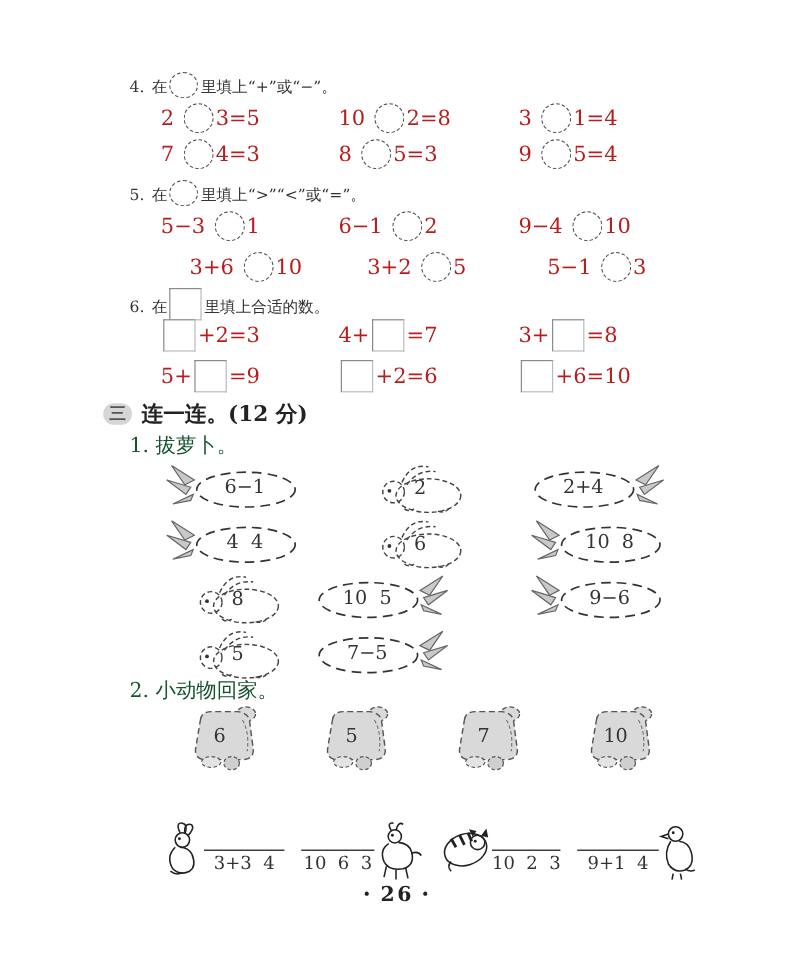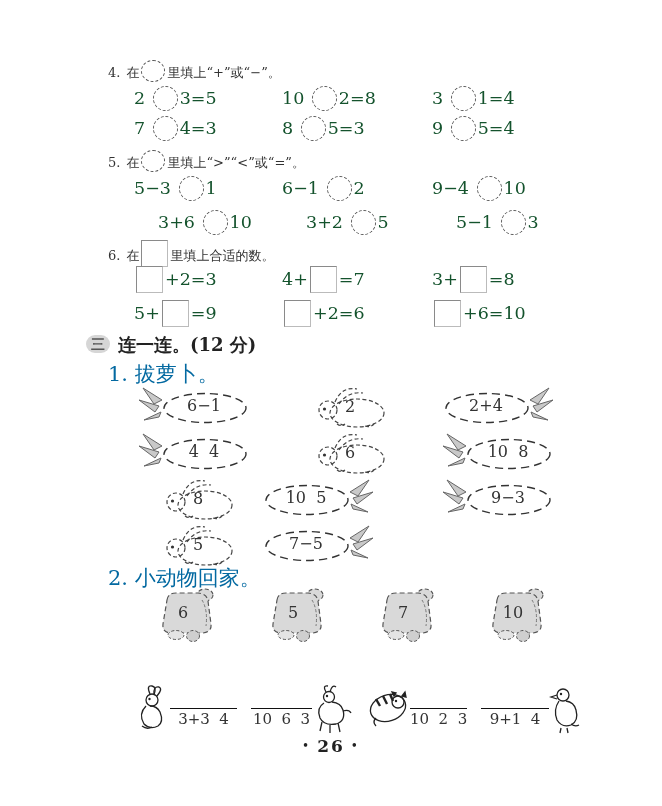--- a/index.html
+++ b/index.html
@@ -16,30 +16,30 @@
     display:inline-block;width:23px;height:23px;border:1.4px dashed #555;
     border-radius:50%;vertical-align:-7px;margin:0 2px;background:#fff;
   }
   .circle.small{width:22px;height:20px;vertical-align:-5px;}
   .sqbox{
     display:inline-block;width:25px;height:25px;border:1px solid #8a8a8a;
     border-right-color:#bbb;border-bottom-color:#bbb;vertical-align:-8px;margin:0 2px;background:#fff;
   }
   .eq-row{
     position:absolute;left:134px;width:470px;display:grid;
-    grid-template-columns:148px 150px 1fr;align-items:center;font-size:17.5px;color:#14532d;
+    grid-template-columns:148px 150px 1fr;align-items:center;font-size:17.5px;color:#b91c1c;
   }
   .eq{white-space:pre;}
 
   .sec3-head{position:absolute;left:86px;top:333px;font-size:18px;font-weight:bold;color:#222;white-space:nowrap;}
   .badge{
     display:inline-block;background:#d6d6d6;color:#555;border-radius:10px;
     font-size:14px;line-height:18px;padding:0 5px;margin-right:8px;vertical-align:2px;font-weight:bold;
   }
-  .task-label{position:absolute;left:108px;font-size:21px;color:#0369a1;white-space:nowrap;}
+  .task-label{position:absolute;left:108px;font-size:17px;color:#14532d;white-space:nowrap;}
 
   .match-grid{
     position:absolute;left:138px;top:384px;width:428px;
     display:grid;grid-template-rows:repeat(4,46px);grid-template-columns:124px 1fr 124px;
     align-items:center;
   }
   .carrot{position:relative;width:112px;height:44px;}
   .carrot .num{
     position:absolute;top:11px;font-size:16px;color:#333;white-space:pre;width:80px;text-align:center;
   }
@@ -212,21 +212,21 @@
 
     <div class="carrot leaf-left"><span class="icon-slot">
   <svg width="112" height="44" viewBox="0 0 112 44">
     <g fill="#c9c9c9" stroke="#666" stroke-width="1">
       <path d="M24 15 L5 3 L16 19 Z"></path>
       <path d="M21 21 L1 15 L17 27 Z"></path>
       <path d="M23 27 L6 35 L21 32 Z"></path>
     </g>
     <ellipse cx="67" cy="23" rx="41" ry="14.5" fill="#ffffff" stroke="#333" stroke-width="1.4" stroke-dasharray="8 5"></ellipse>
   </svg>
-</span><span class="num">9−3</span></div>
+</span><span class="num">9−6</span></div>
     <div class="rabbit"><span class="icon-slot">
   <svg width="74" height="46" viewBox="0 0 74 46">
     <g fill="none" stroke="#444" stroke-width="1.2" stroke-dasharray="4 2.5">
       <ellipse cx="42" cy="29" rx="27" ry="14"></ellipse>
       <circle cx="13" cy="26" r="9"></circle>
       <path d="M20 18 Q27 2 42 5"></path>
       <path d="M24 20 Q33 7 48 9"></path>
       <path d="M22 40 q4 3 8 0"></path>
       <path d="M50 42 q5 2 9 -2"></path>
     </g>

